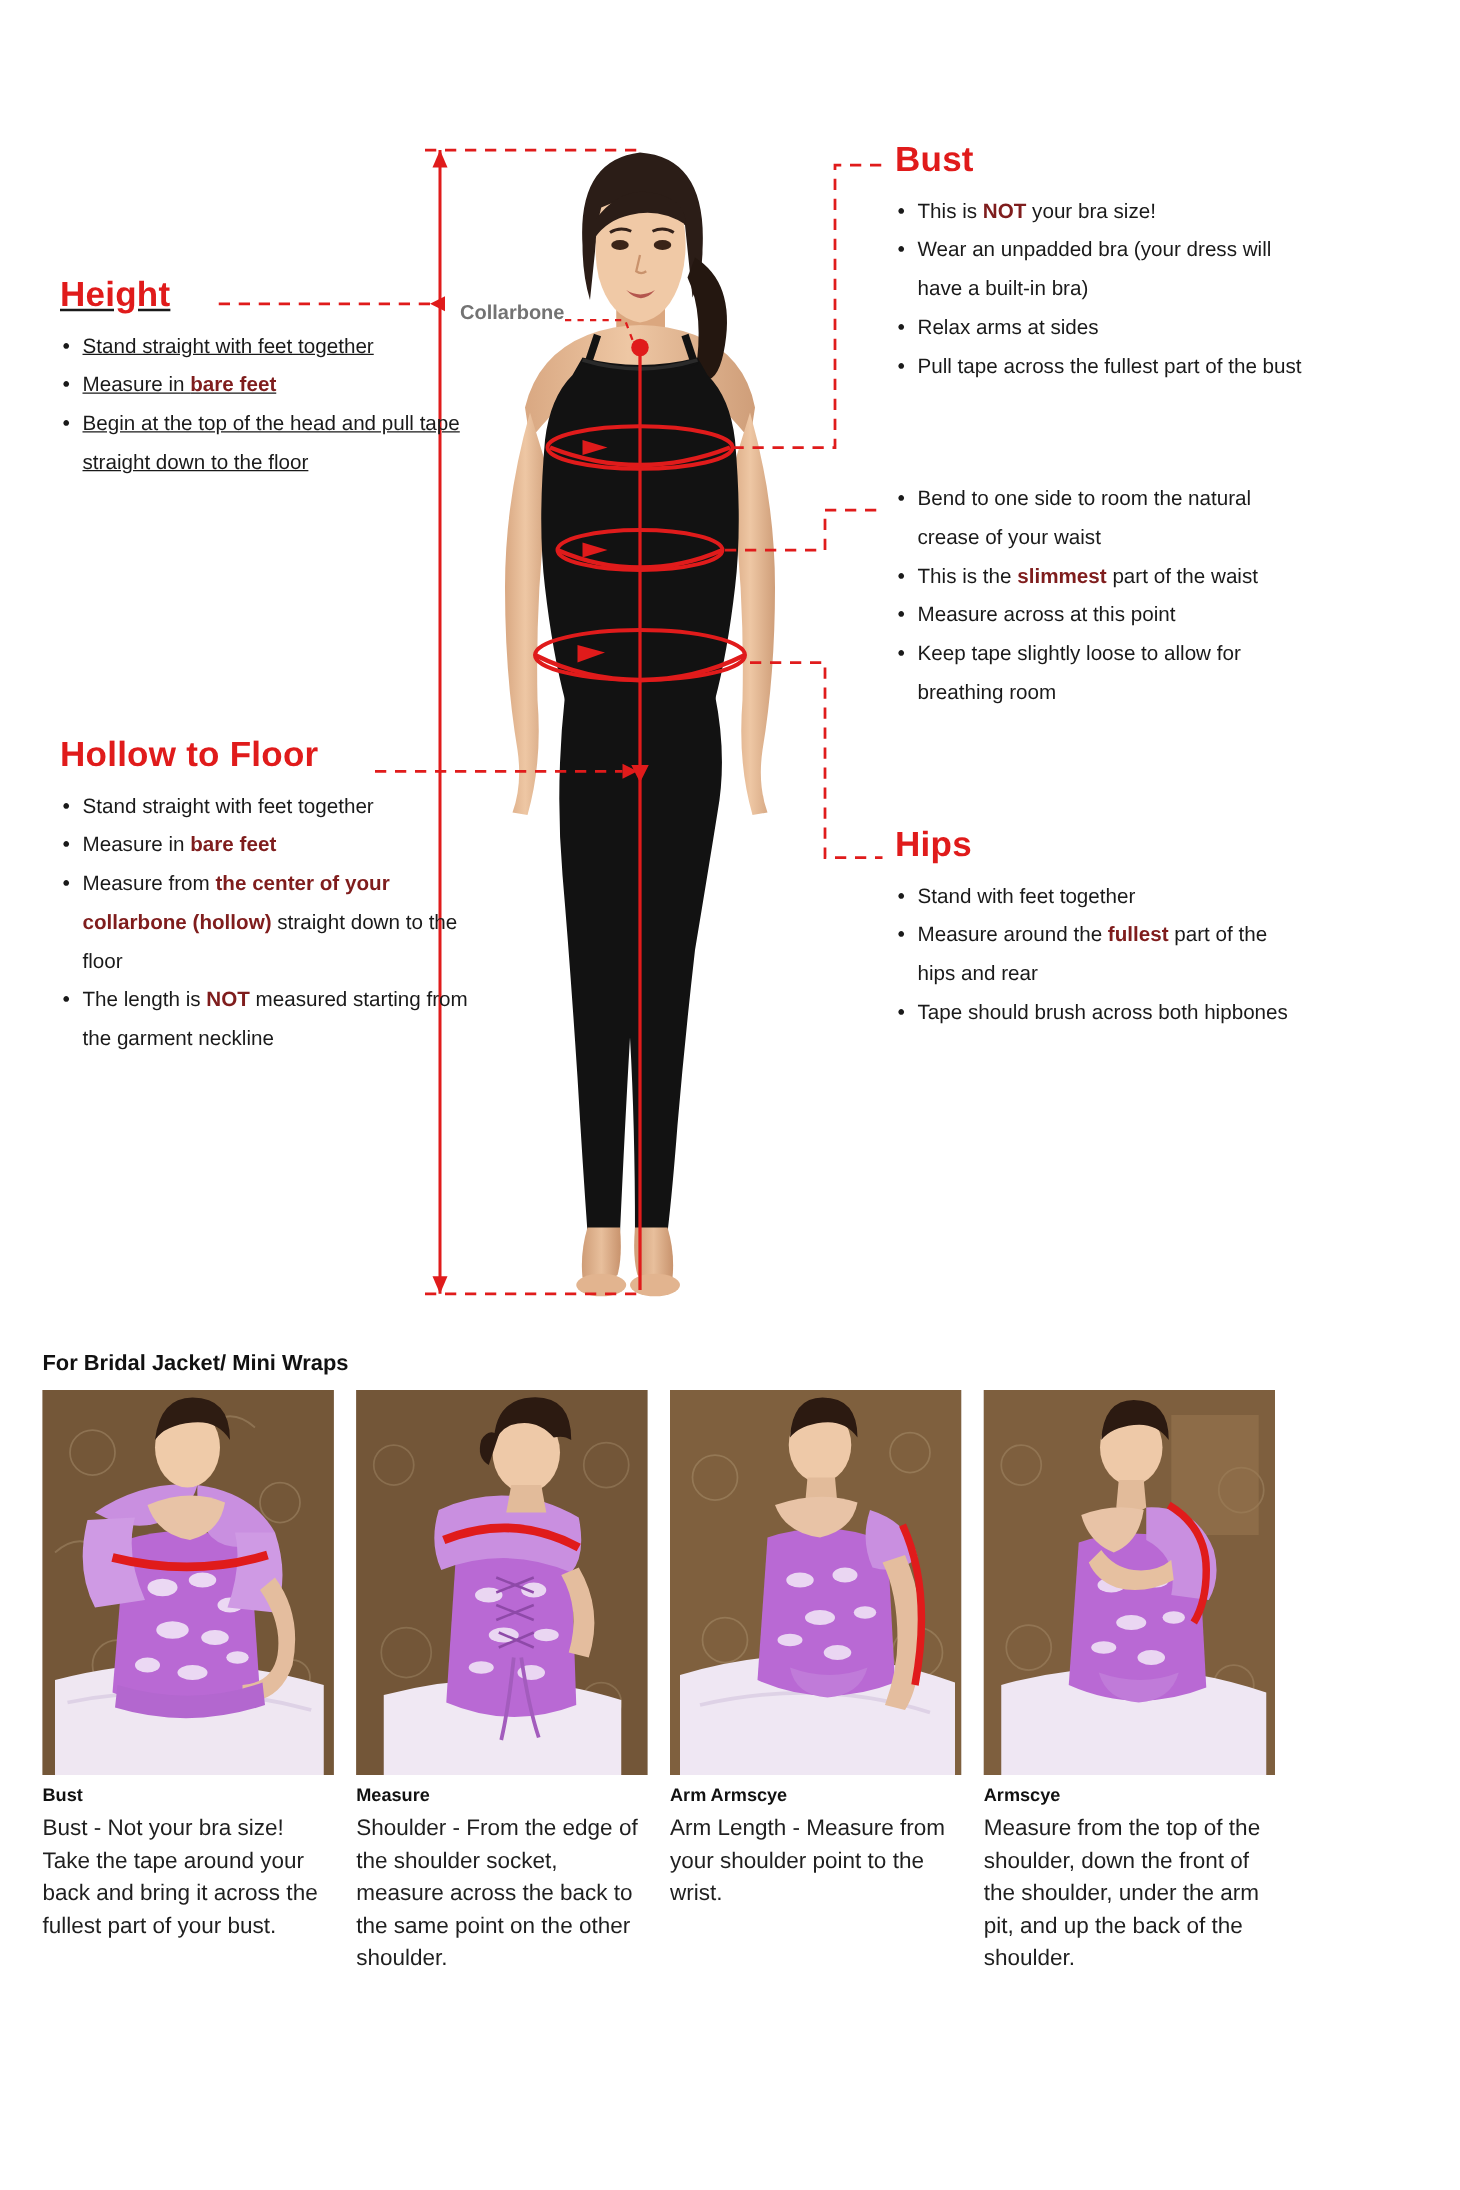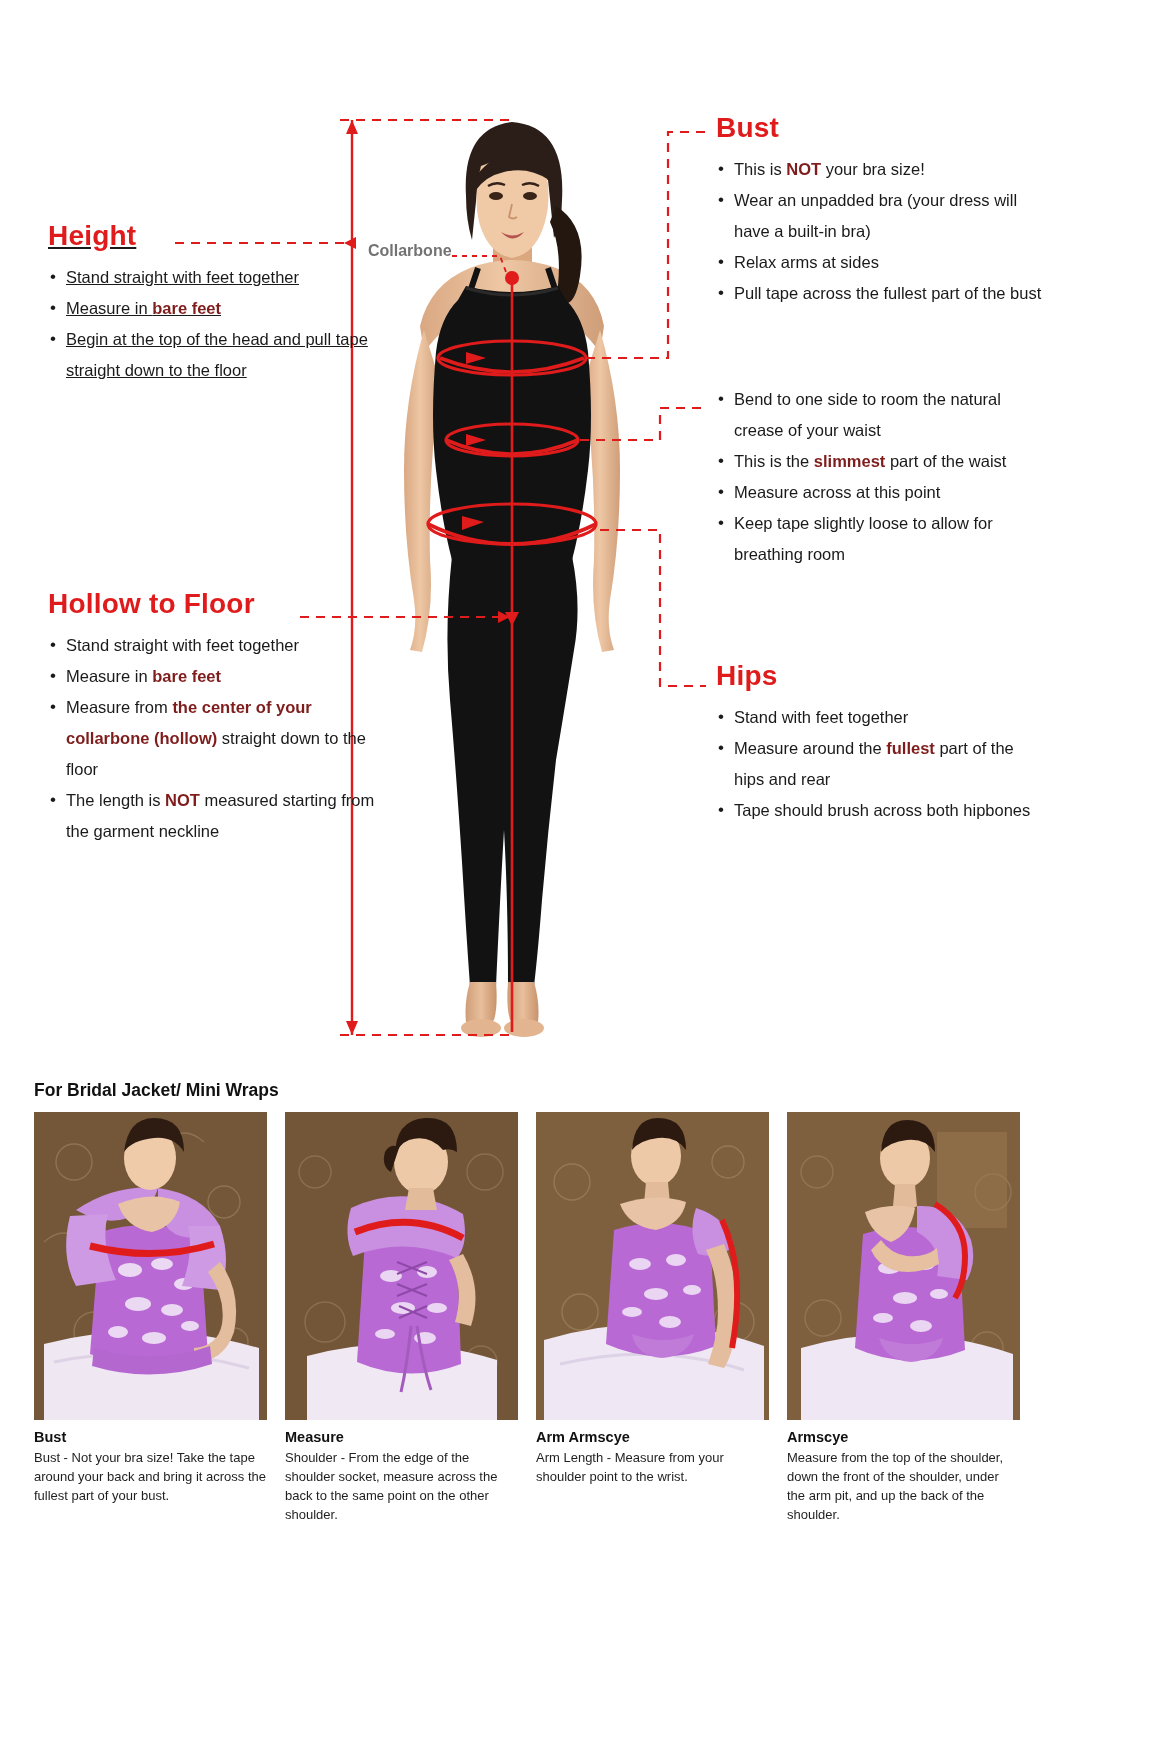--- a/index.html
+++ b/index.html
@@ -123,21 +123,21 @@
   }
   .photo svg { position: absolute; left: 0; top: 0; }
   .card-title {
     margin-top: 9px;
     font-size: 14.5px;
     font-weight: bold;
     color: #111;
   }
   .card-text {
     margin-top: 4px;
-    font-size: 13px;
+    font-size: 18px;
     line-height: 1.45;
     color: #1f1f1f;
   }
 </style>
 </head>
 <body>
 
 <div class="page">
 
   <div class="diagram">

